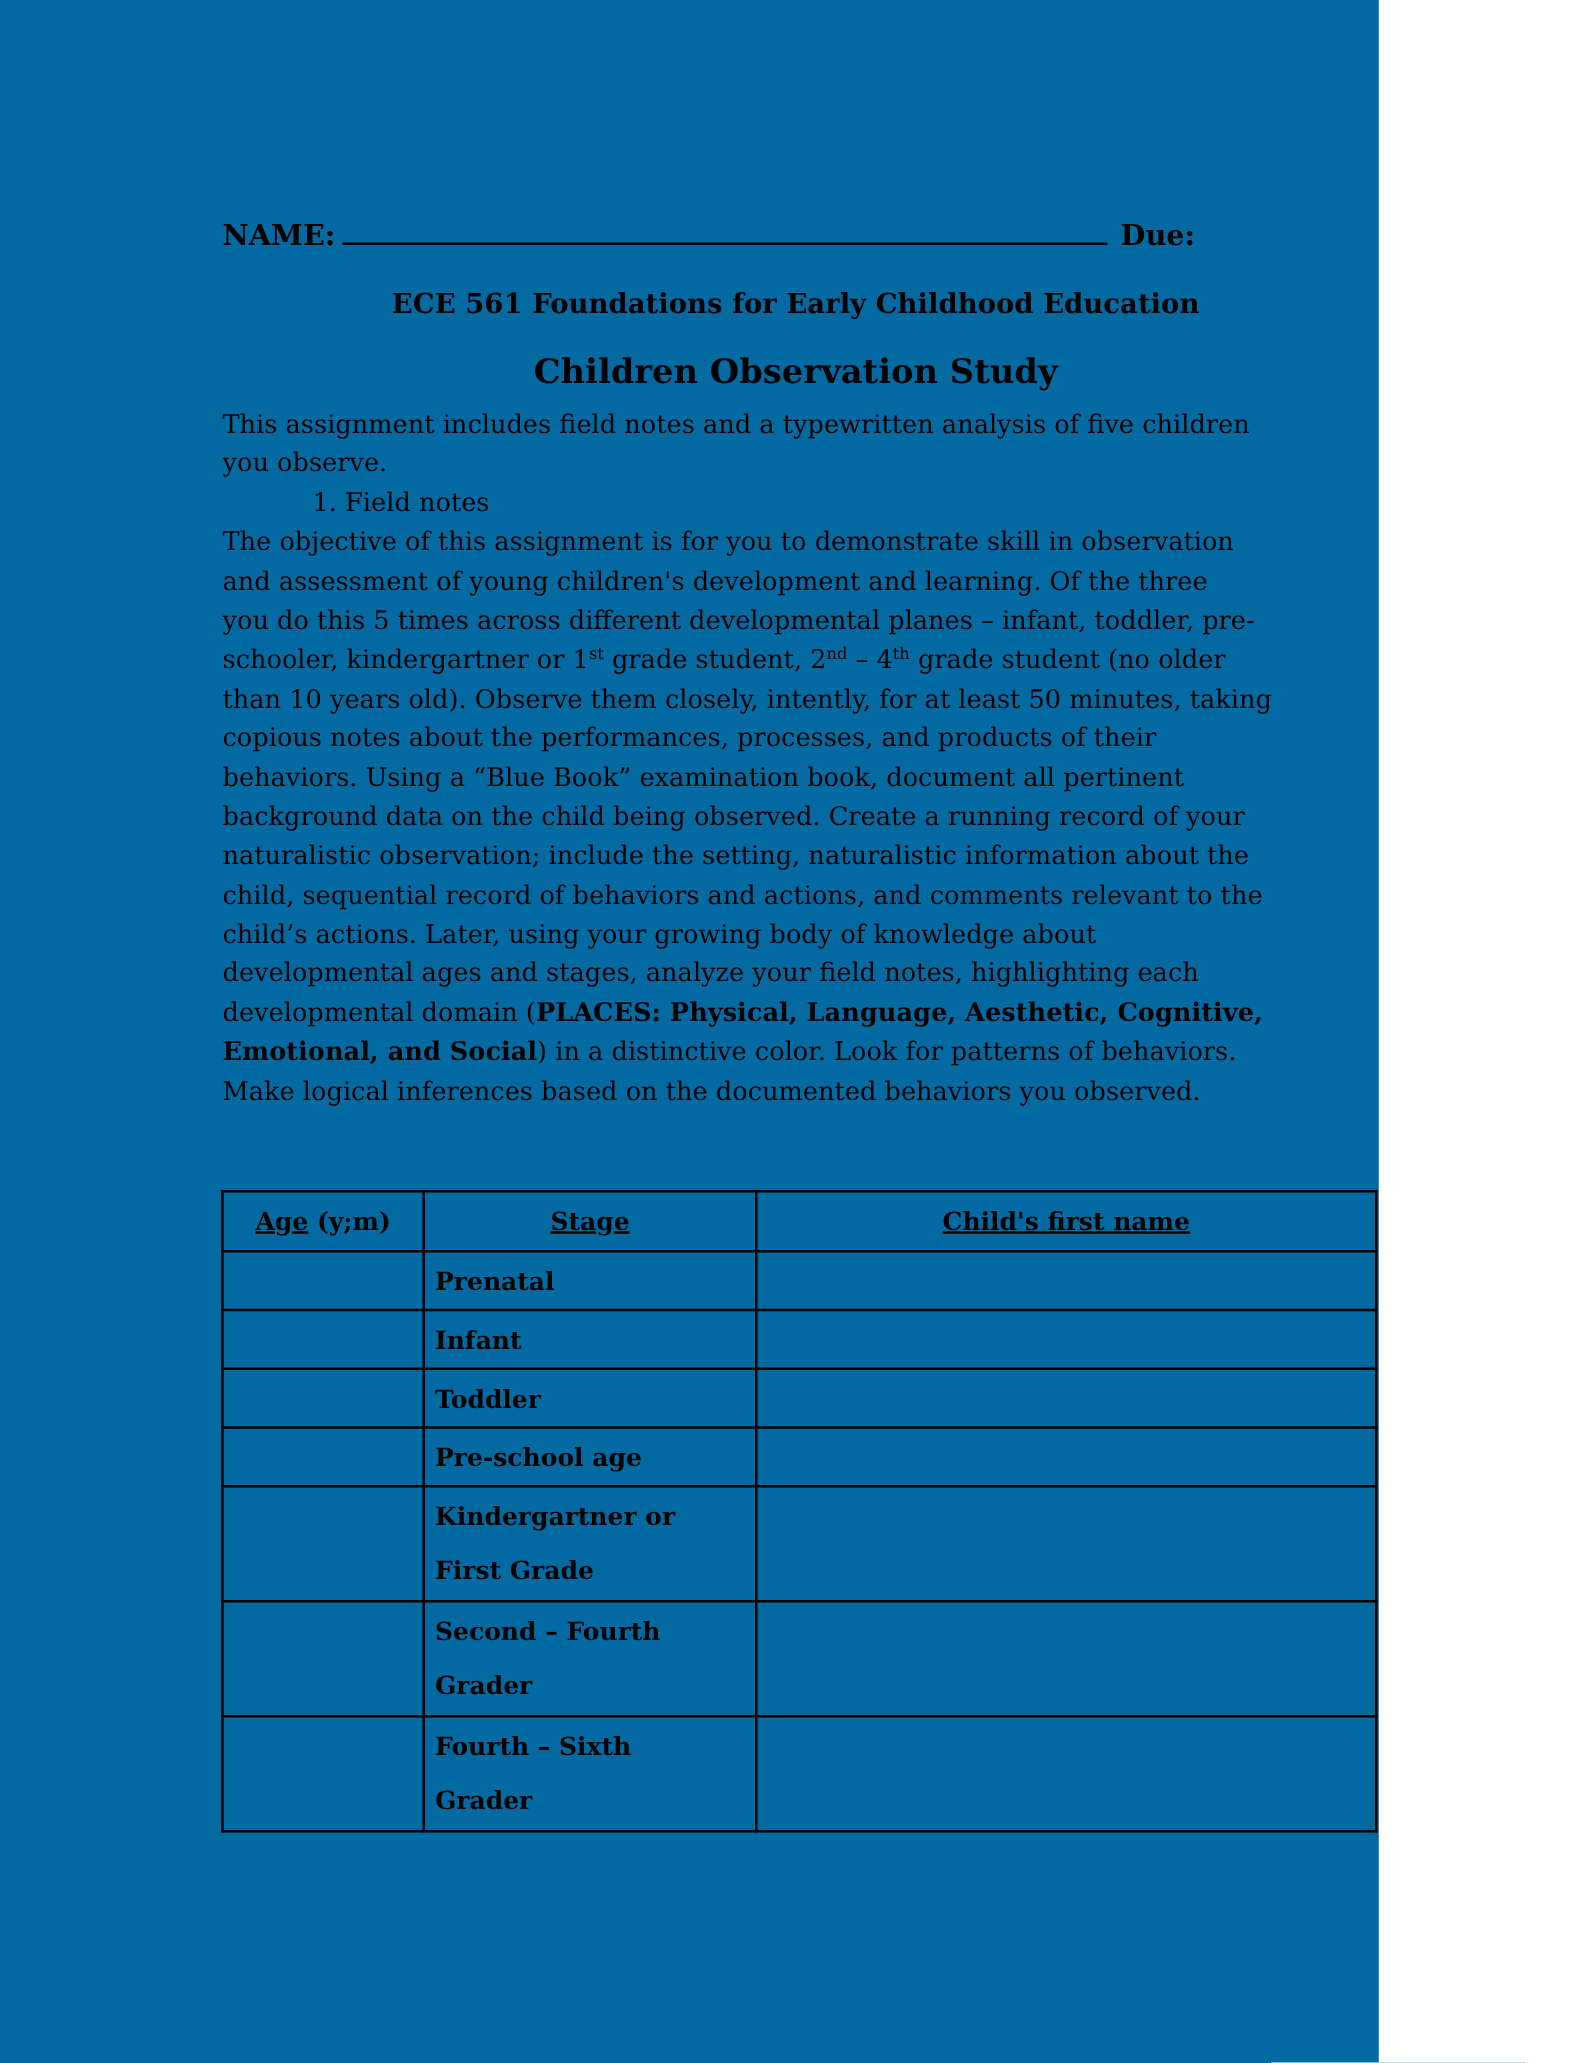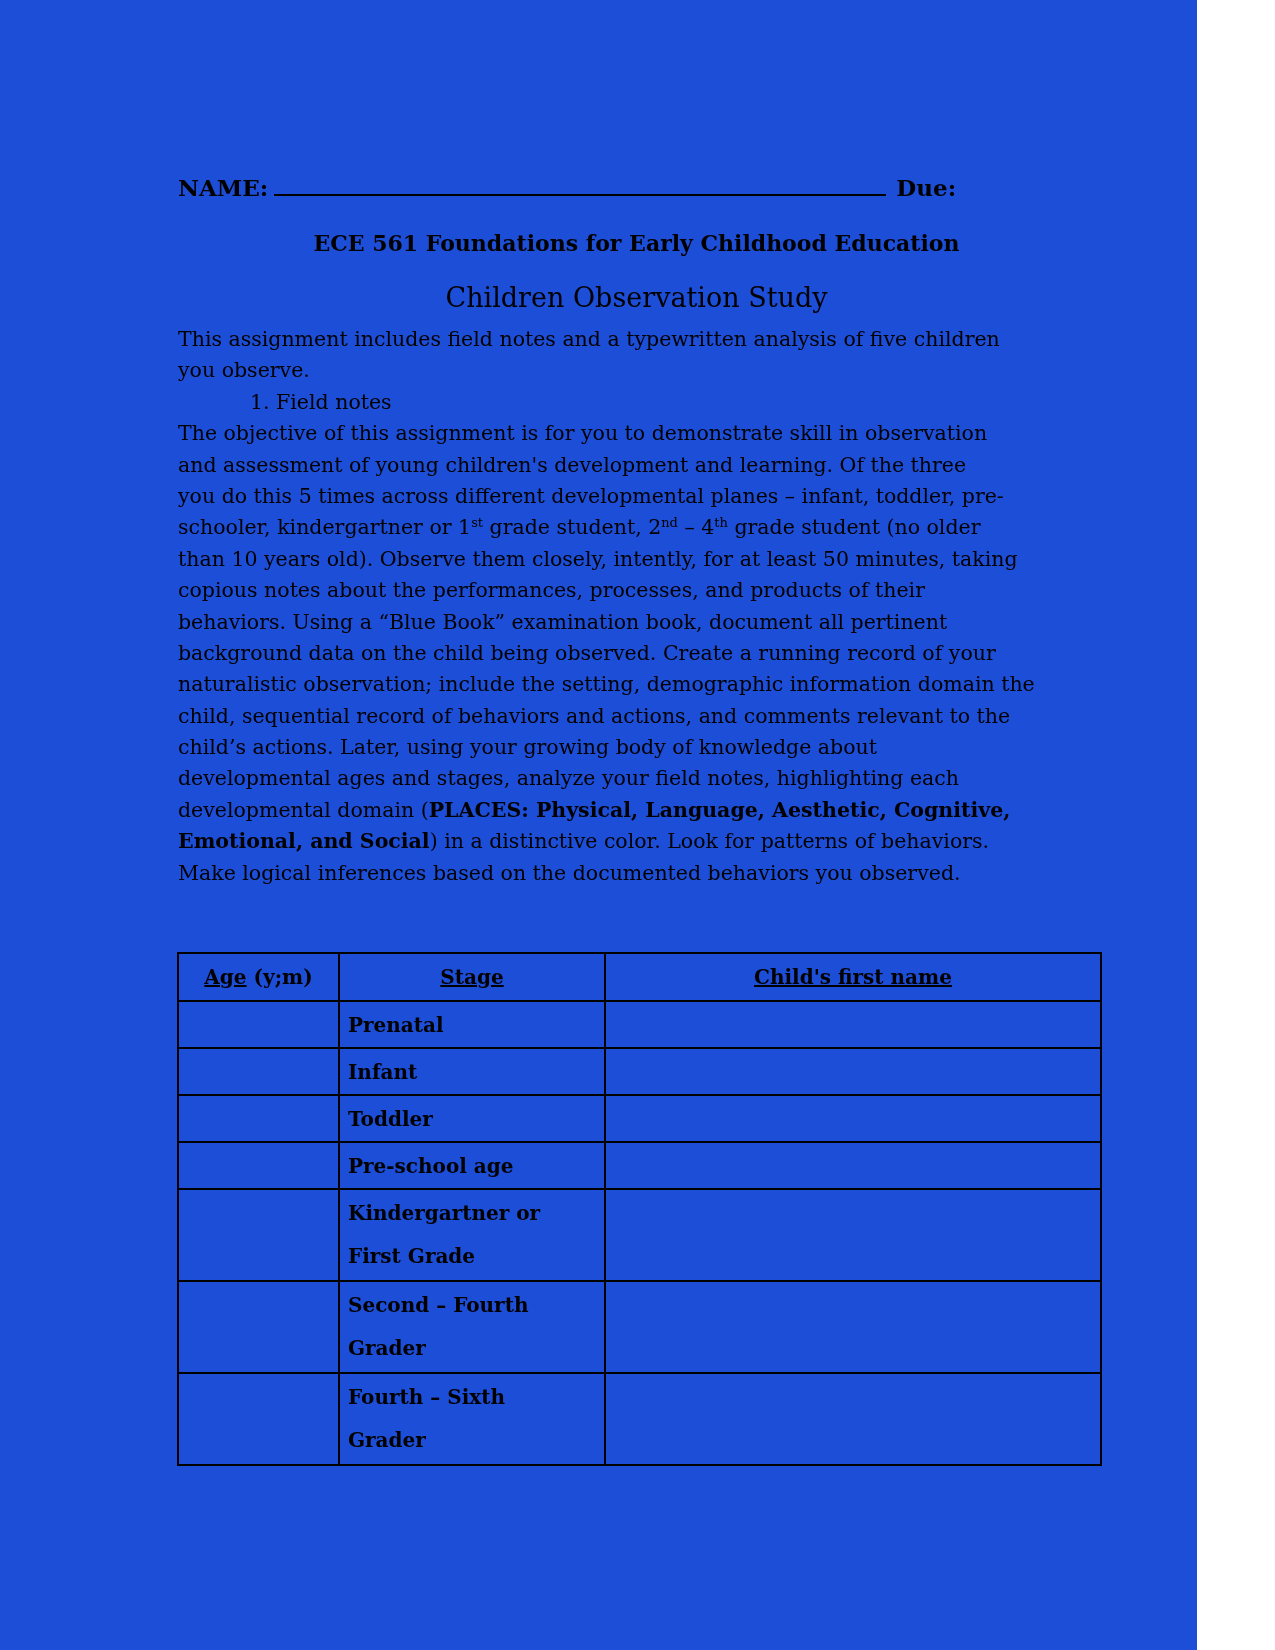--- a/index.html
+++ b/index.html
@@ -1,19 +1,19 @@
 <!DOCTYPE html>
 <html><head>
 <meta charset="utf-8">
 <style>
   html,body { margin:0; padding:0; background:#ffffff; }
   .page {
     position:relative;
-    width:1197px; height:1650px;
-    background:#1d4ed8;
+    width:1103px; height:1650px;
+    background:#0369a1;
     color:#000;
     font-family:"DejaVu Serif", "Liberation Serif", serif;
     overflow:hidden;
   }
   
   .name-row {
     position:absolute; left:178px; top:172px; width:940px;
     font-size:23px; font-weight:bold; line-height:30px; white-space:nowrap;
   }
   .fill-blank {
@@ -21,21 +21,21 @@
     border-bottom:2px solid #000; margin:0 10px 0 6px;
     vertical-align:baseline;
   }
   
   .course-title {
     position:absolute; left:178px; top:228px; width:917px;
     text-align:center; font-size:22px; font-weight:bold; line-height:30px;
   }
   .doc-title {
     position:absolute; left:178px; top:281px; width:917px;
-    text-align:center; font-size:27px; font-weight:normal; line-height:34px;
+    text-align:center; font-size:27px; font-weight:bold; line-height:34px;
   }
   
   .body-block {
     position:absolute; left:178px; top:324px; width:930px;
     font-size:20.5px; line-height:31.4px;
   }
   .line { white-space:nowrap; height:31.4px; }
   .indent { padding-left:72px; }
   .b { font-weight:bold; }
   sup.ord { font-size:13px; line-height:0; vertical-align:7px; }
@@ -76,21 +76,21 @@
     <div class="line">you observe.</div>
     <div class="line indent">1. Field notes</div>
     <div class="line">The objective of this assignment is for you to demonstrate skill in observation</div>
     <div class="line">and assessment of young children's development and learning. Of the three</div>
     <div class="line">you do this 5 times across different developmental planes – infant, toddler, pre-</div>
     <div class="line"><span>schooler, kindergartner or 1</span><sup class="ord">st</sup><span> grade student, 2</span><sup class="ord">nd</sup><span> – 4</span><sup class="ord">th</sup><span> grade student (no older</span></div>
     <div class="line">than 10 years old). Observe them closely, intently, for at least 50 minutes, taking</div>
     <div class="line">copious notes about the performances, processes, and products of their</div>
     <div class="line">behaviors. Using a “Blue Book” examination book, document all pertinent</div>
     <div class="line">background data on the child being observed. Create a running record of your</div>
-    <div class="line">naturalistic observation; include the setting, demographic information domain the</div>
+    <div class="line">naturalistic observation; include the setting, naturalistic information about the</div>
     <div class="line">child, sequential record of behaviors and actions, and comments relevant to the</div>
     <div class="line">child’s actions. Later, using your growing body of knowledge about</div>
     <div class="line">developmental ages and stages, analyze your field notes, highlighting each</div>
     <div class="line"><span>developmental domain (</span><span class="b">PLACES: Physical, Language, Aesthetic, Cognitive,</span></div>
     <div class="line"><span class="b">Emotional, and Social</span><span>) in a distinctive color. Look for patterns of behaviors.</span></div>
     <div class="line">Make logical inferences based on the documented behaviors you observed.</div>
   </div>
 
   <table class="obs-table">
     <colgroup>

